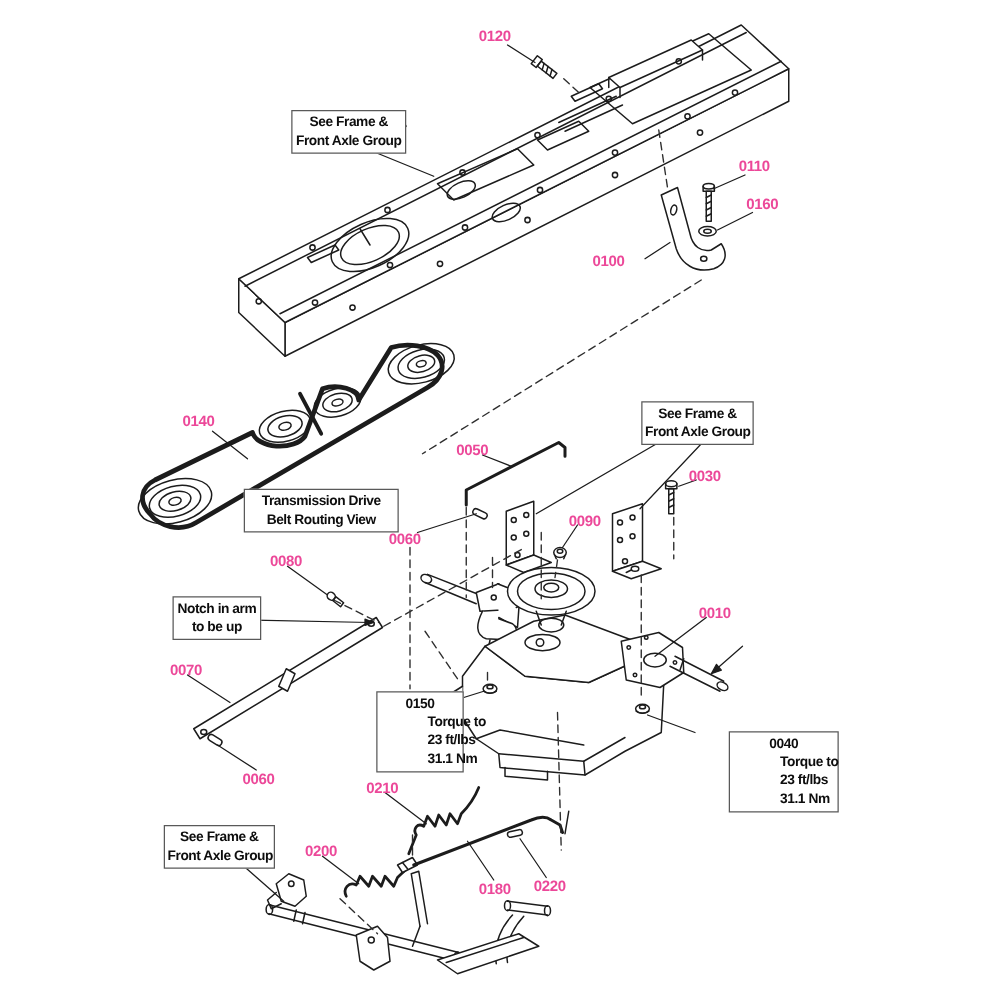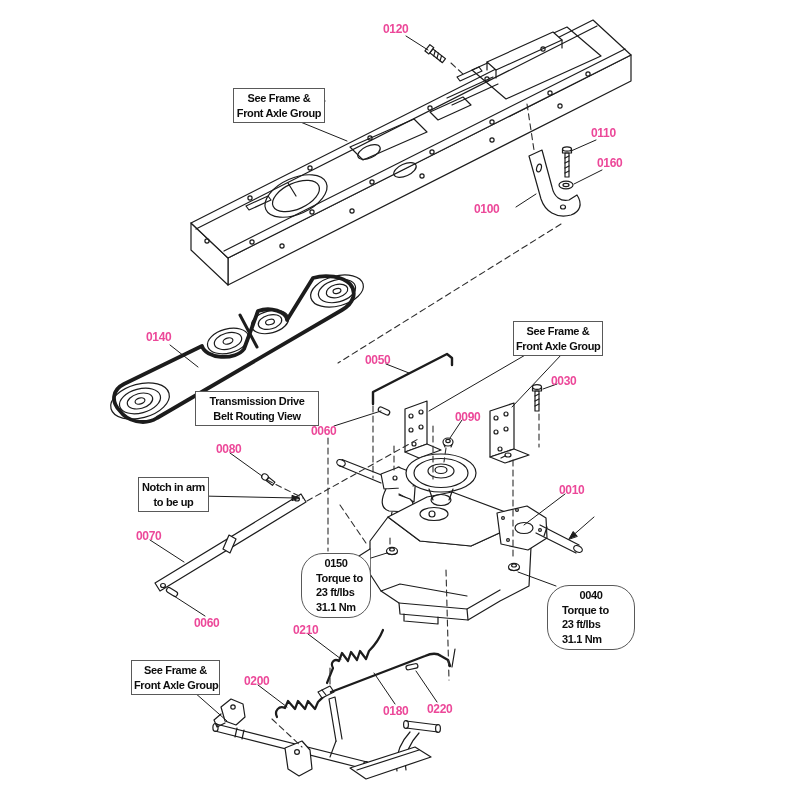--- a/index.html
+++ b/index.html
@@ -5,22 +5,22 @@
   html,body{margin:0;padding:0;background:#fff;}
   .stage{position:relative;width:800px;height:800px;background:#ffffff;overflow:hidden;
          font-family:"Liberation Sans",sans-serif;}
   svg{position:absolute;left:0;top:0;}
   .callout{position:absolute;font:700 12px "Liberation Sans",sans-serif;letter-spacing:-0.3px;
            color:#ec4899;white-space:nowrap;}
   .note{position:absolute;box-sizing:border-box;border:1.3px solid #595959;background:#fff;
         color:#0d0d0d;font:700 11px/1.32 "Liberation Sans",sans-serif;letter-spacing:-0.35px;
         text-align:center;padding:2px 2px;}
   .note .ln{white-space:nowrap;}
-  .torque{padding:2px 10px 3px;border-radius:22px;}
-  .torque .tl{text-align:left;padding-left:4px;white-space:nowrap;}
+  .torque{padding:2px 20px 3px;}
+  .torque .tl{text-align:left;padding-left:4px;white-space:nowrap;margin-left:16px;}
   .torque .tc{text-align:center;white-space:nowrap;}
 </style>
 </head>
 <body>
 
 <div class="stage">
 
 <svg width="800" height="800" viewBox="0 0 800 800">
   <g stroke="#1c1c1c" fill="none" stroke-width="1.2" stroke-linecap="round" stroke-linejoin="round">
 
@@ -360,20 +360,20 @@
 </div>
 
 
 <div class="note torque" style="left:301px;top:553px;width:70px">
   <div class="tc">0150</div>
   <div class="tl">Torque to</div>
   <div class="tl">23 ft/lbs</div>
   <div class="tl">31.1 Nm</div>
 </div>
 
-<div class="note torque" style="left:547px;top:585px;width:88px">
+<div class="note torque" style="left:583px;top:585px;width:88px">
   <div class="tc">0040</div>
   <div class="tl">Torque to</div>
   <div class="tl">23 ft/lbs</div>
   <div class="tl">31.1 Nm</div>
 </div>
 
 </div>
 
 </body></html>

